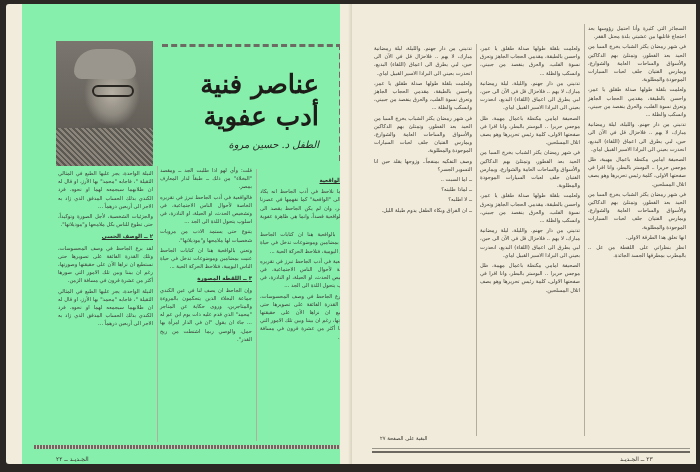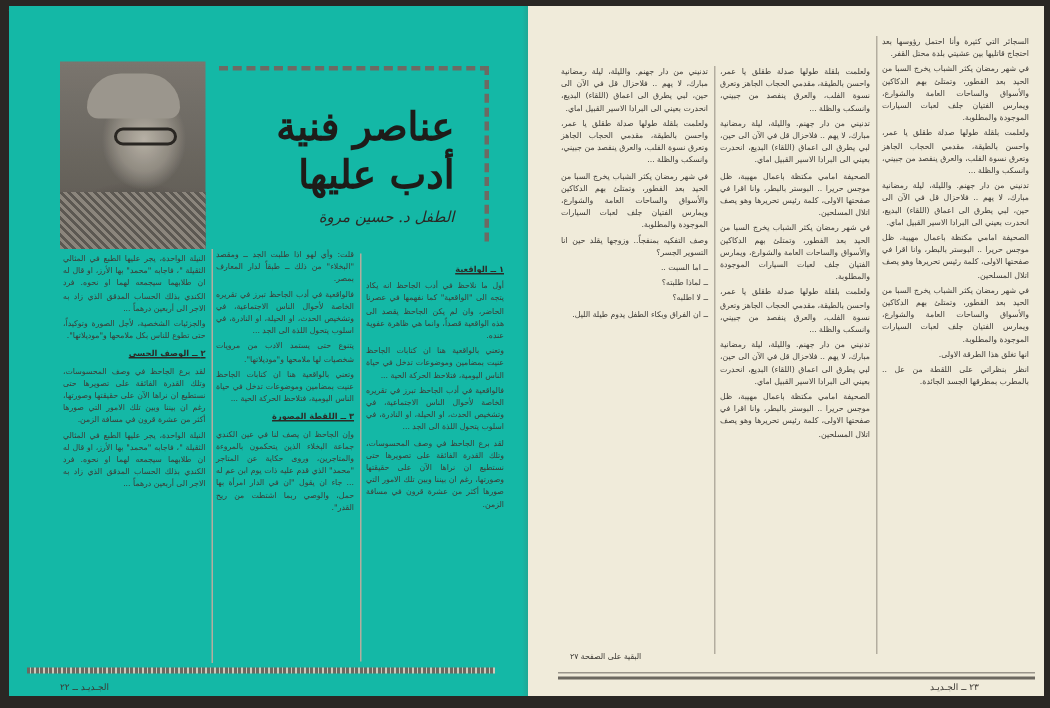--- a/index.html
+++ b/index.html
@@ -8,21 +8,21 @@
     background:#2a2724;
     font-family:"DejaVu Sans", sans-serif;
     position:relative;
   }
   .spread {
     position:absolute; left:6px; top:4px; width:690px; height:460px;
     background:#f1ecdb;
     border-radius:3px;
   }
   .page { position:absolute; top:0; height:460px; overflow:hidden; }
-  .page-left { left:0; width:346px; background:#14b8a6; }
+  .page-left { left:16px; width:318px; background:#86efac; }
   .page-right { left:346px; width:344px; background:#f0ebda; }
   .gutter {
     position:absolute; left:342px; top:0; width:10px; height:460px;
     background:linear-gradient(90deg, rgba(0,0,0,0) 0%, rgba(90,80,60,0.18) 45%, rgba(90,80,60,0.22) 55%, rgba(0,0,0,0) 100%);
   }
   .photo {
     position:absolute; left:34px; top:37px; width:97px; height:125px;
     background:
       radial-gradient(ellipse 40px 48px at 56px 52px, #b4aea3 0%, #8f8a81 45%, transparent 70%),
       radial-gradient(ellipse 55px 40px at 50px 120px, #6d6860 0%, #55514b 60%, transparent 100%),
@@ -91,21 +91,21 @@
   <div class="page page-left">
 
     <div class="photo" title="portrait-of-author">
       <div class="hair"></div>
       <div class="glasses"></div>
       <div class="jacket"></div>
     </div>
 
     <div class="title-box">
       <div class="title-line1">عناصر فنية</div>
-      <div class="title-line2">أدب عليها</div>
+      <div class="title-line2">أدب عفوية</div>
       <div class="byline">الطفل د. حسين مروة</div>
     </div>
 
     <div class="col" style="left:238px; top:168px; width:92px; height:270px;">
       <div class="subhead">١ ــ الواقعية</div>
       <p>أول ما نلاحظ في أدب الجاحظ انه يكاد يتجه الى "الواقعية" كما نفهمها في عصرنا الحاضر، وان لم يكن الجاحظ يقصد الى هذه الواقعية قصداً، وانما هي ظاهرة عفوية عنده.</p>
       <p>وتعني بالواقعية هنا ان كتابات الجاحظ عنيت بمضامين وموضوعات تدخل في حياة الناس اليومية، فتلاحظ الحركة الحية ...</p>
       <p>فالواقعية في أدب الجاحظ تبرز في تقريره الخاصة لأحوال الناس الاجتماعية، في وتشخيص الحدث، او الحيلة، او النادرة، في اسلوب يتحول اللذة الى الجد ...</p>
       <p>لقد برع الجاحظ في وصف المحسوسات، وتلك القدرة الفائقة على تصويرها حتى نستطيع ان نراها الآن على حقيقتها وصورتها، رغم ان بيننا وبين تلك الامور التي صورها أكثر من عشرة قرون في مسافة الزمن.</p>
     </div>

